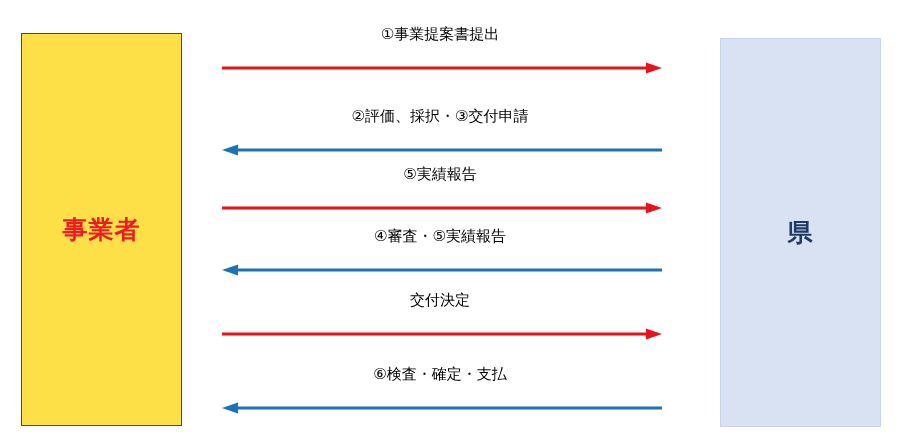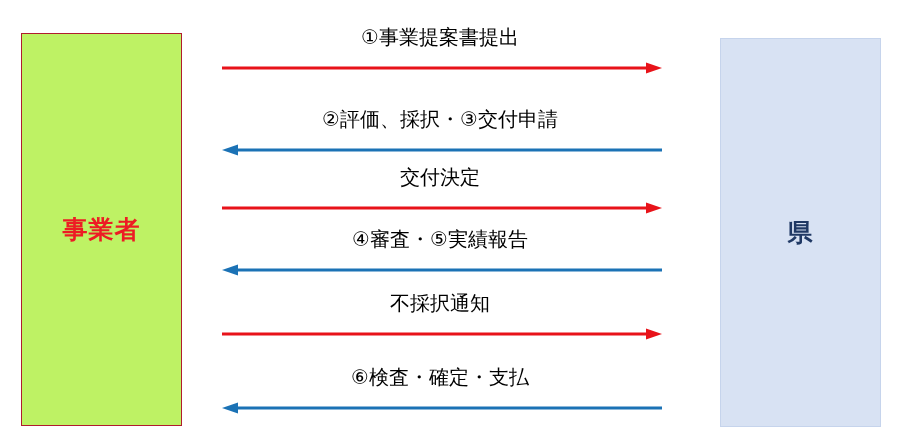--- a/index.html
+++ b/index.html
@@ -31,21 +31,21 @@
     font-weight: bold;
     letter-spacing: 0.04em;
     white-space: nowrap;
   }
 
   #actor-left {
     left: 21px;
     top: 33px;
     width: 161px;
     height: 393px;
-    background: #bef264;
+    background: #fde047;
     border: 1.5px solid #B01C2E;
   }
   #actor-left .actor-label {
     color: #ED1C24;
     font-size: 25px;
   }
 
   #actor-right {
     left: 720px;
     top: 38px;
@@ -63,21 +63,21 @@
   .message-row {
     position: absolute;
     left: 190px;
     width: 500px;
   }
   .message-label {
     position: absolute;
     left: 0;
     width: 500px;
     text-align: center;
-    font-size: 20px;
+    font-size: 15px;
     color: #000000;
     white-space: nowrap;
     line-height: 1.1;
   }
   .message-arrow {
     position: absolute;
     left: 0;
     width: 500px;
     height: 16px;
     display: block;
@@ -117,37 +117,37 @@
 
   <div class="message-row" id="row-2">
     <div class="message-label">②評価、採択・③交付申請</div>
     <svg class="message-arrow" id="arrow-2" viewBox="0 0 500 16">
         <line x1="48" x2="472" y1="8" y2="8" stroke="#1B72B5" stroke-width="3"></line>
         <polygon points="32,8 48,2.5 48,13.5" fill="#1B72B5"></polygon>
       </svg>
   </div>
 
   <div class="message-row" id="row-3">
-    <div class="message-label">交付決定</div>
+    <div class="message-label">⑤実績報告</div>
     <svg class="message-arrow" id="arrow-3" viewBox="0 0 500 16">
         <line x1="32" x2="456" y1="8" y2="8" stroke="#E8131A" stroke-width="3"></line>
         <polygon points="472,8 456,2.5 456,13.5" fill="#E8131A"></polygon>
       </svg>
   </div>
 
   <div class="message-row" id="row-4">
     <div class="message-label">④審査・⑤実績報告</div>
     <svg class="message-arrow" id="arrow-4" viewBox="0 0 500 16">
         <line x1="48" x2="472" y1="8" y2="8" stroke="#1B72B5" stroke-width="3"></line>
         <polygon points="32,8 48,2.5 48,13.5" fill="#1B72B5"></polygon>
       </svg>
   </div>
 
   <div class="message-row" id="row-5">
-    <div class="message-label">不採択通知</div>
+    <div class="message-label">交付決定</div>
     <svg class="message-arrow" id="arrow-5" viewBox="0 0 500 16">
         <line x1="32" x2="456" y1="8" y2="8" stroke="#E8131A" stroke-width="3"></line>
         <polygon points="472,8 456,2.5 456,13.5" fill="#E8131A"></polygon>
       </svg>
   </div>
 
   <div class="message-row" id="row-6">
     <div class="message-label">⑥検査・確定・支払</div>
     <svg class="message-arrow" id="arrow-6" viewBox="0 0 500 16">
         <line x1="48" x2="472" y1="8" y2="8" stroke="#1B72B5" stroke-width="3"></line>

